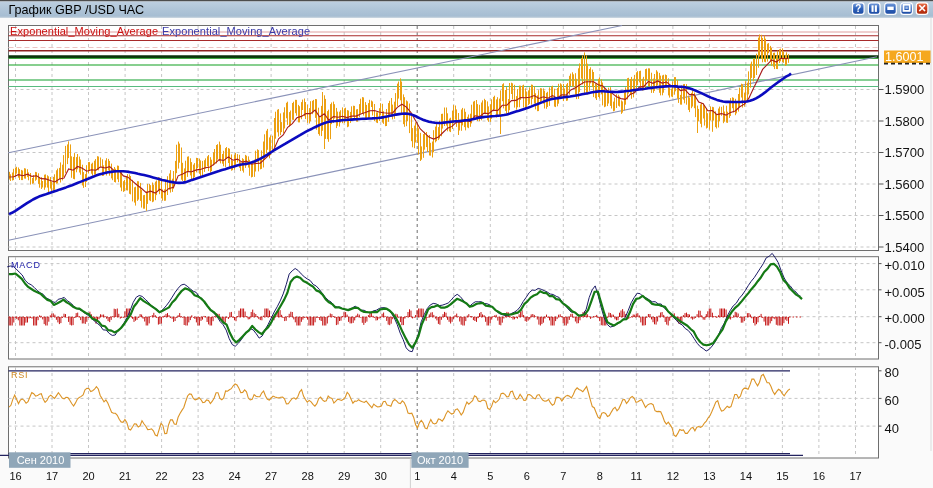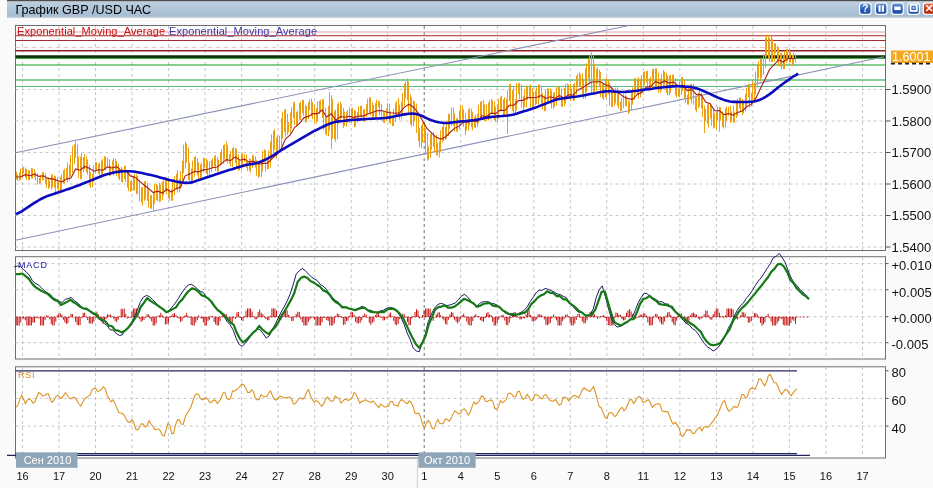--- a/index.html
+++ b/index.html
@@ -1,15 +1,15 @@
 <!DOCTYPE html>
 <html><head><meta charset="utf-8"><title>График GBP /USD ЧАС</title>
 <style>
 html,body{margin:0;padding:0;width:933px;height:488px;overflow:hidden;background:#fafafa;font-family:"Liberation Sans",sans-serif;}
-#wrap{position:relative;width:764px;height:488px;margin-left:7px;}
+#wrap{position:relative;width:764px;height:488px;}
 </style></head>
 <body>
 <div id="wrap">
     <svg xmlns="http://www.w3.org/2000/svg" width="933" height="488" viewBox="0 0 933 488" style="position:absolute;top:0;left:0" font-family="Liberation Sans, sans-serif">
       <defs>
         <linearGradient id="tb" x1="0" y1="0" x2="0" y2="1">
           <stop offset="0" stop-color="#bdcfe0"></stop>
           <stop offset="0.5" stop-color="#b0c5d8"></stop>
           <stop offset="1" stop-color="#a6bdd2"></stop>
         </linearGradient>

